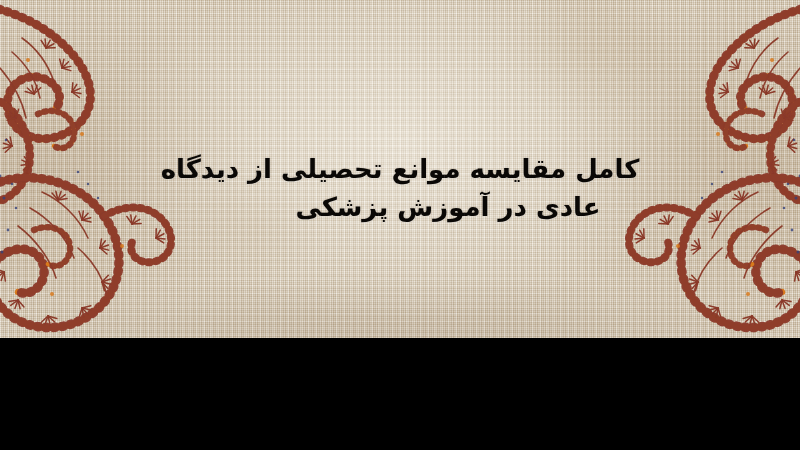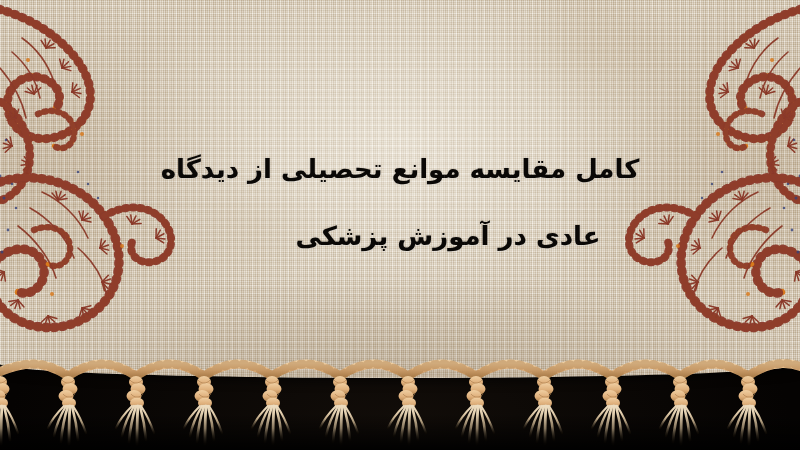--- a/index.html
+++ b/index.html
@@ -8,21 +8,21 @@
     padding: 0;
     background: #000;
   }
   body {
     font-family: "DejaVu Sans", sans-serif;
   }
 
   .stage {
     position: relative;
     width: 800px;
-    height: 450px;
+    height: 338px;
     overflow: hidden;
     background: #050403;
   }
 
   
   .backdrop {
     position: absolute;
     inset: 0;
     background:
       radial-gradient(ellipse 70% 60% at 50% 95%, #120d09 0%, #050302 70%),
@@ -108,21 +108,21 @@
     font-family: "DejaVu Sans", "Liberation Sans", sans-serif;
     font-weight: bold;
     font-size: 26px;
     line-height: 38px;
     color: #0a0806;
     letter-spacing: 0px;
     text-shadow:
       0 1px 0 rgba(255,255,255,0.28),
       0 0 2px rgba(60,45,30,0.30);
   }
-  .title-line--3 { padding-left: 96px; margin-top: 29px; }
+  .title-line--3 { padding-left: 96px; }
 
   
   .fringe {
     position: absolute;
     left: 0;
     top: 356px;
     width: 800px;
     height: 94px;
     pointer-events: none;
   }

